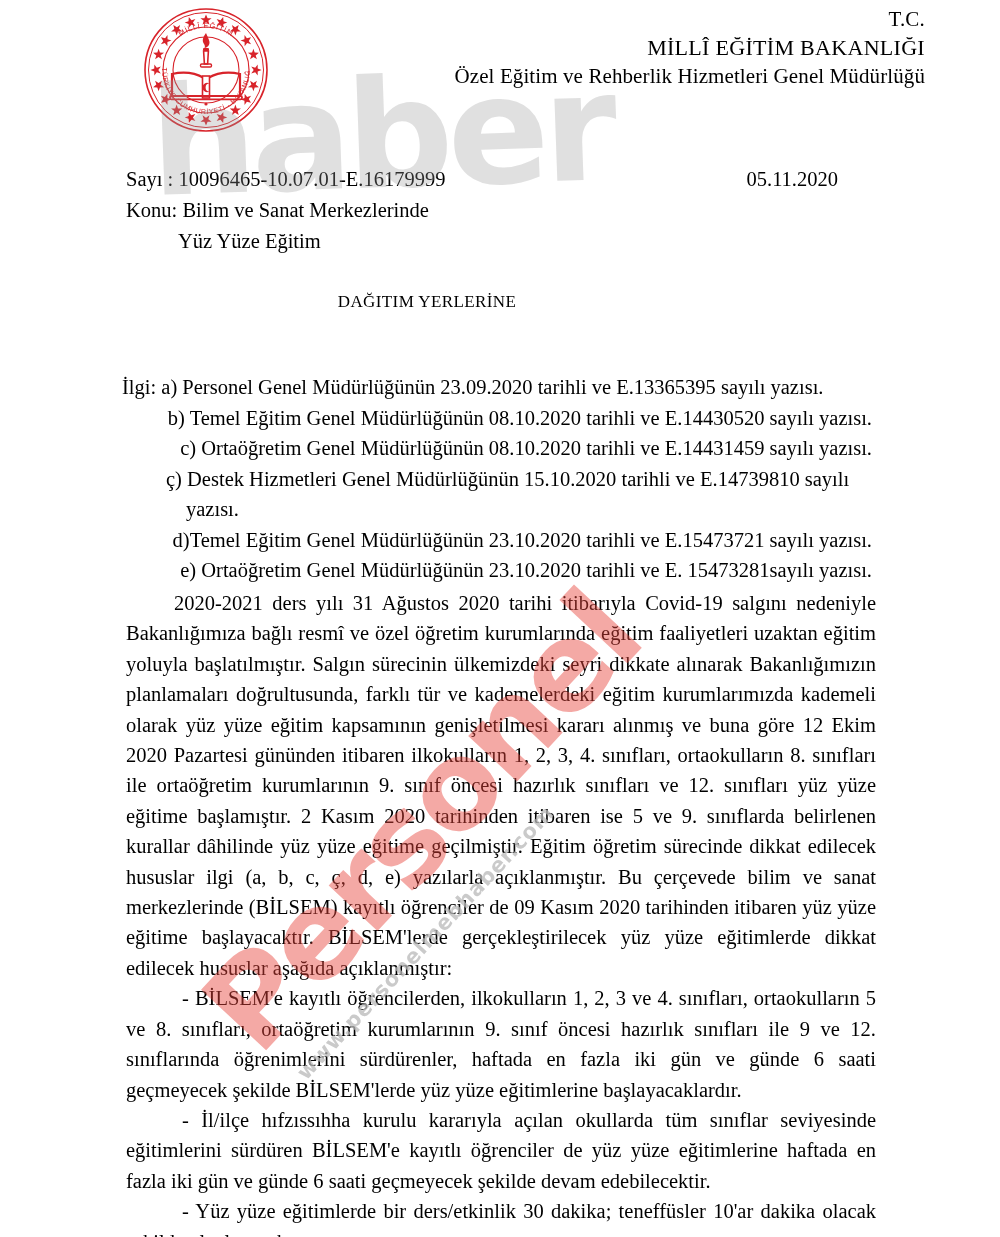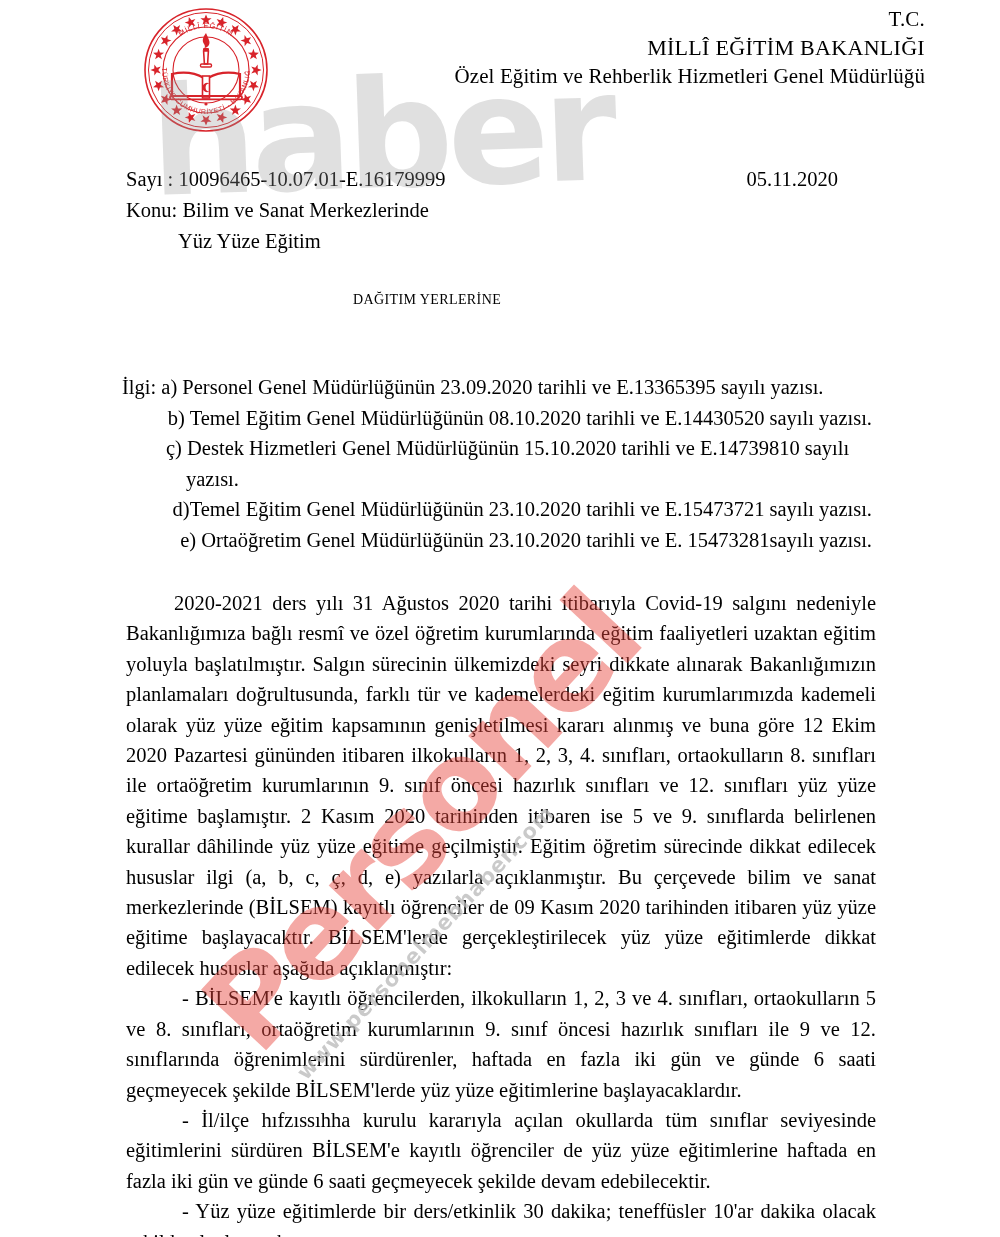--- a/index.html
+++ b/index.html
@@ -85,21 +85,21 @@
     padding-left: 52px;
   }
 
   
   .recipient {
     position: absolute;
     left: 0;
     top: 292px;
     width: 854px;
     text-align: center;
-    font-size: 14px;
+    font-size: 17px;
     letter-spacing: 0.4px;
   }
 
   
   .refs {
     position: absolute;
     left: 122px;
     top: 372px;
     width: 750px;
     font-size: 20.5px;
@@ -334,20 +334,24 @@
   <div class="refs">
     <div class="ref-item indent-a">
       <span>İlgi:</span>
       <span>a)</span>
       <span>Personel Genel Müdürlüğünün 23.09.2020 tarihli ve E.13365395 sayılı yazısı.</span>
     </div>
     <div class="ref-item indent">
       <span>b)</span>
       <span>Temel Eğitim Genel Müdürlüğünün 08.10.2020 tarihli ve E.14430520 sayılı yazısı.</span>
     </div>
+    <div class="ref-item indent">
+      <span>c)</span>
+      <span>Ortaöğretim Genel Müdürlüğünün 08.10.2020 tarihli ve E.14431459 sayılı yazısı.</span>
+    </div>
     <div class="ref-item justified">
       <span>ç)</span>
       <span>Destek Hizmetleri Genel Müdürlüğünün 15.10.2020 tarihli ve E.14739810 sayılı</span>
       <span class="cont">yazısı.</span>
     </div>
     <div class="ref-item indent">
       <span>d)</span><span>Temel Eğitim Genel Müdürlüğünün 23.10.2020 tarihli ve E.15473721 sayılı yazısı.</span>
     </div>
     <div class="ref-item indent">
       <span>e)</span>

